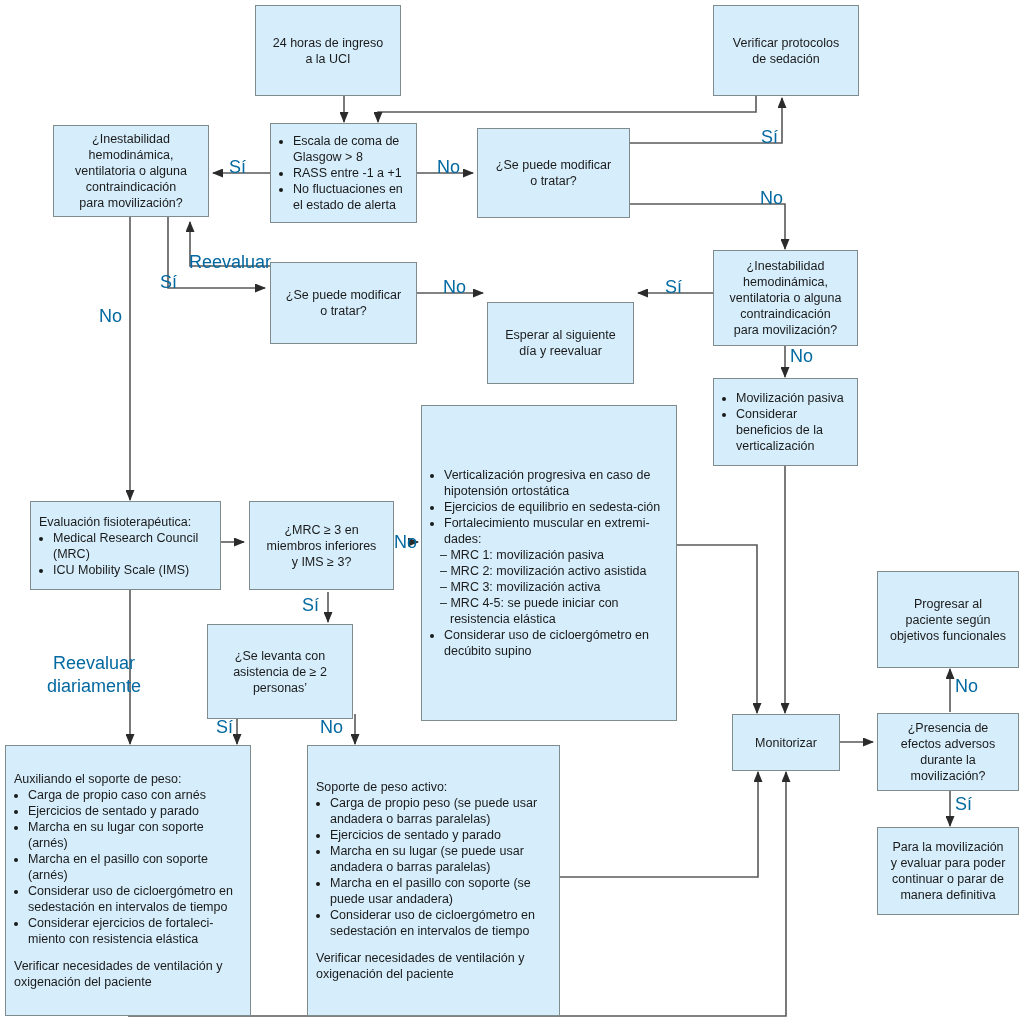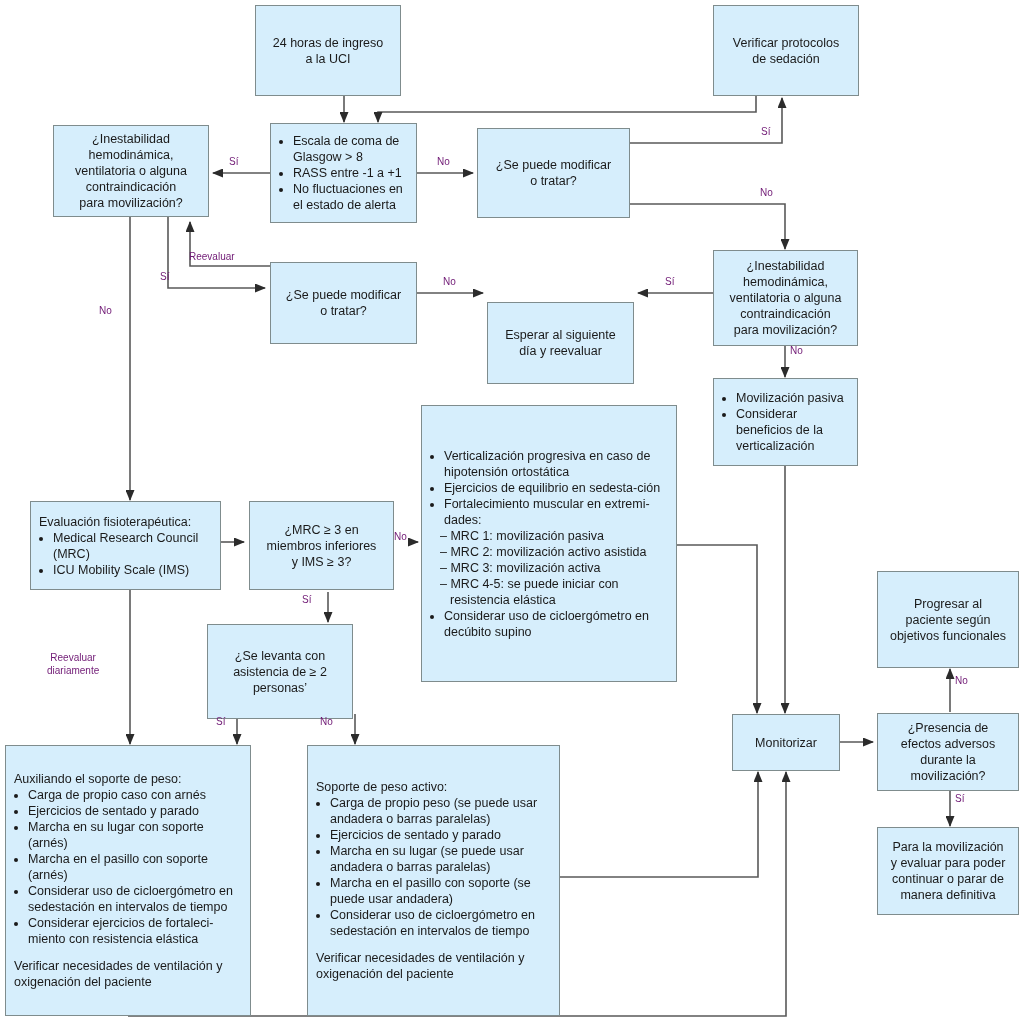--- a/index.html
+++ b/index.html
@@ -20,22 +20,22 @@
   .node.center{align-items:center;text-align:center;}
   .node .pad{padding:4px 8px;width:100%;box-sizing:border-box;}
   .node ul{margin:0;padding:0 0 0 14px;list-style:disc;}
   .node ul li{margin:0 0 0 0;padding:0;}
   .node ul.sub{list-style:none;padding-left:10px;}
   .node ul.sub li{text-indent:-10px;padding-left:10px;}
   .node .hdr{margin:0 0 0 0;}
   .node .gap{height:11px;}
   .edge-label{
     position:absolute;
-    font-size:10px;
-    color:#701a75;
+    font-size:18px;
+    color:#0369a1;
     white-space:nowrap;
     line-height:1.25;
   }
   svg#wires{position:absolute;left:0;top:0;width:1024px;height:1030px;pointer-events:none;}
 </style>
 </head>
 <body>
 
 <div id="canvas">
 
@@ -174,21 +174,21 @@
 miembros inferiores
 y IMS ≥ 3?</div>
   </div>
 
   <div class="node center" style="left:207px;top:624px;width:146px;height:95px;">
     <div class="pad" style="white-space:pre-line;">¿Se levanta con
 asistencia de ≥ 2
 personas’</div>
   </div>
 
-  <div class="node" style="left:421px;top:405px;width:256px;height:277px;">
+  <div class="node" style="left:421px;top:405px;width:256px;height:316px;">
     <div class="pad">
       <ul>
         <li>Verticalización progresiva en caso de hipotensión ortostática</li>
         <li>Ejercicios de equilibrio en sedesta-ción</li>
         <li>Fortalecimiento muscular en extremi-dades:</li>
       </ul>
       <ul class="sub">
         <li>–&nbsp;<span>MRC 1: movilización pasiva</span></li>
         <li>–&nbsp;<span>MRC 2: movilización activo asistida</span></li>
         <li>–&nbsp;<span>MRC 3: movilización activa</span></li>

